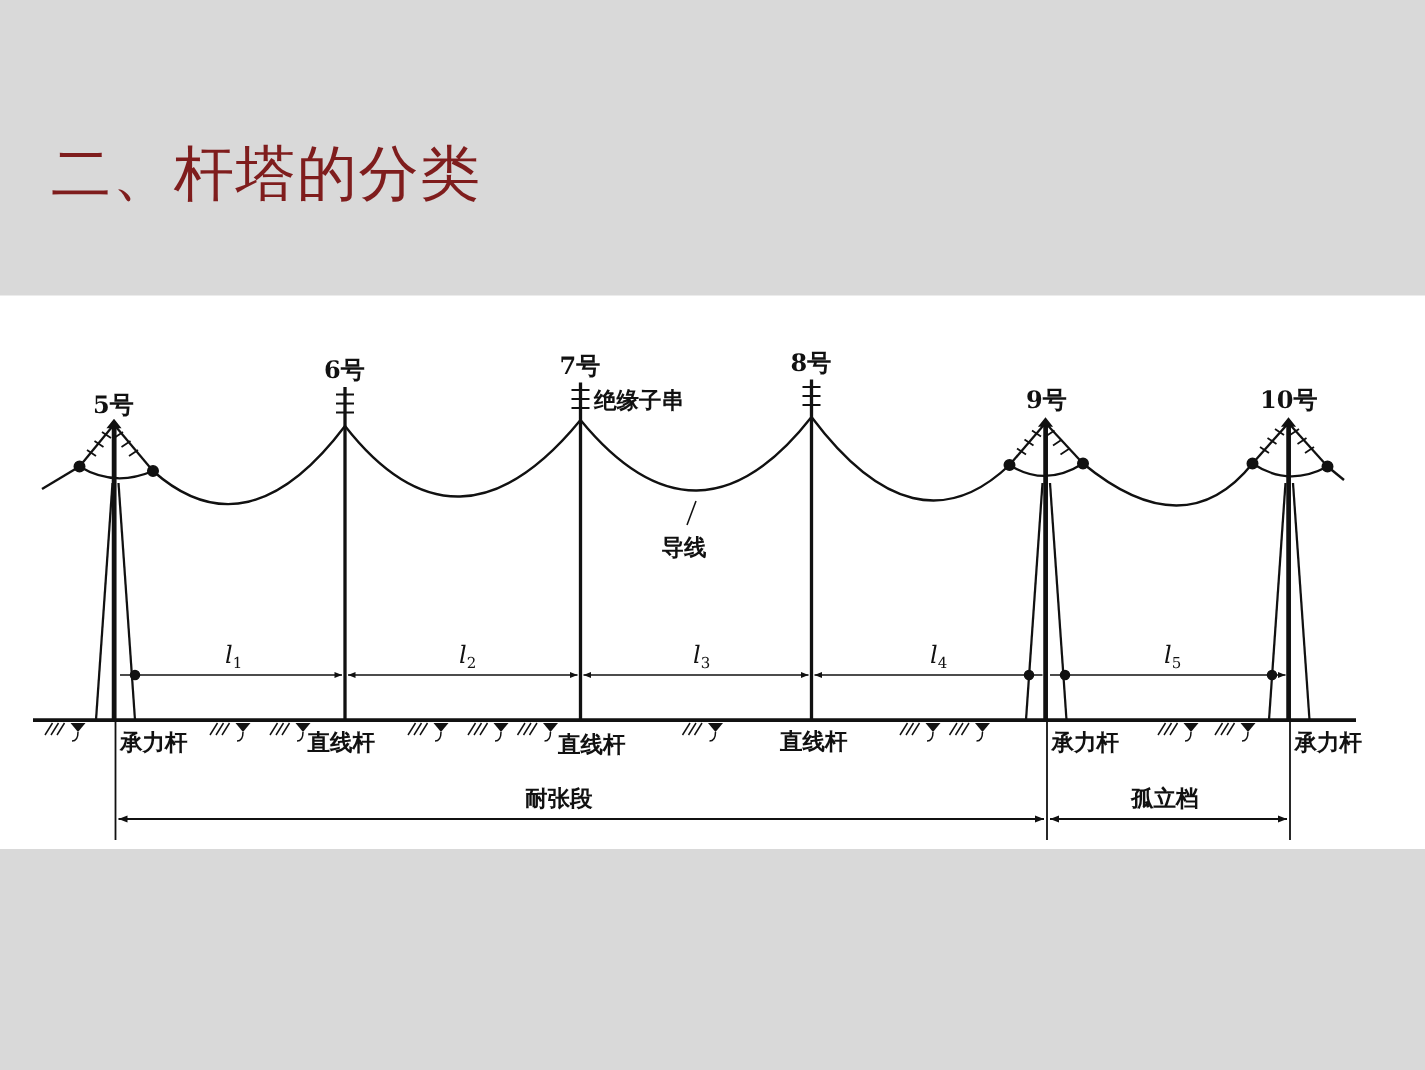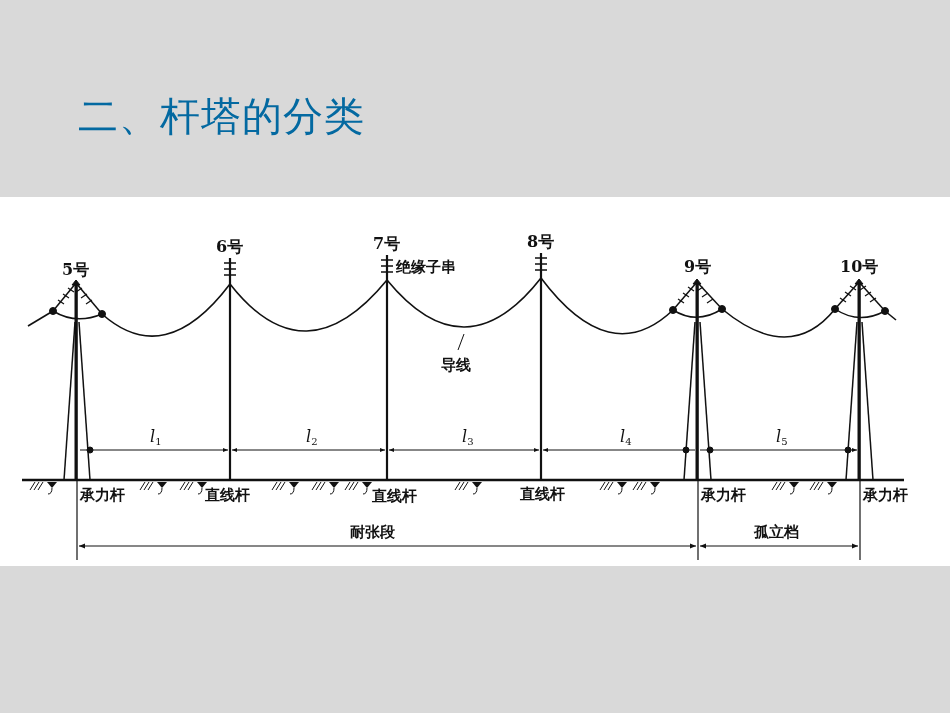--- a/index.html
+++ b/index.html
@@ -2,23 +2,22 @@
 <html><head>
   <meta charset="utf-8">
   <style>
     html, body { margin: 0; padding: 0; }
     body {
       width: 950px; height: 713px; background: #d9d9d9; position: relative; overflow: hidden;
       font-family: "DejaVu Serif", "Liberation Serif", serif;
     }
     .slide-title {
       position: absolute; left: 34px; top: 96px;
-      font-size: 40px; color: #0369a1; letter-spacing: 1px; line-height: 1;
+      font-size: 40px; color: #7f1d1d; letter-spacing: 1px; line-height: 1;
       font-family: "DejaVu Serif", "Liberation Serif", serif;
-      margin-left: 44px;
     }
     .diagram-panel {
       position: absolute; left: 0; top: 197px; width: 950px; height: 369px; background: #ffffff;
     }
     svg { position: absolute; left: 0; top: 0; }
     .lbl { font-family: "DejaVu Sans", "Liberation Sans", sans-serif; font-size: 15px; fill: #111; font-weight: bold; }
     .num { font-family: "DejaVu Serif", "Liberation Serif", serif; font-size: 16px; fill: #111; font-weight: bold; }
     .span { font-family: "DejaVu Serif", "Liberation Serif", serif; font-size: 16px; font-style: italic; fill: #111; }
     .sub { font-size: 10px; font-style: normal; }
   </style>

